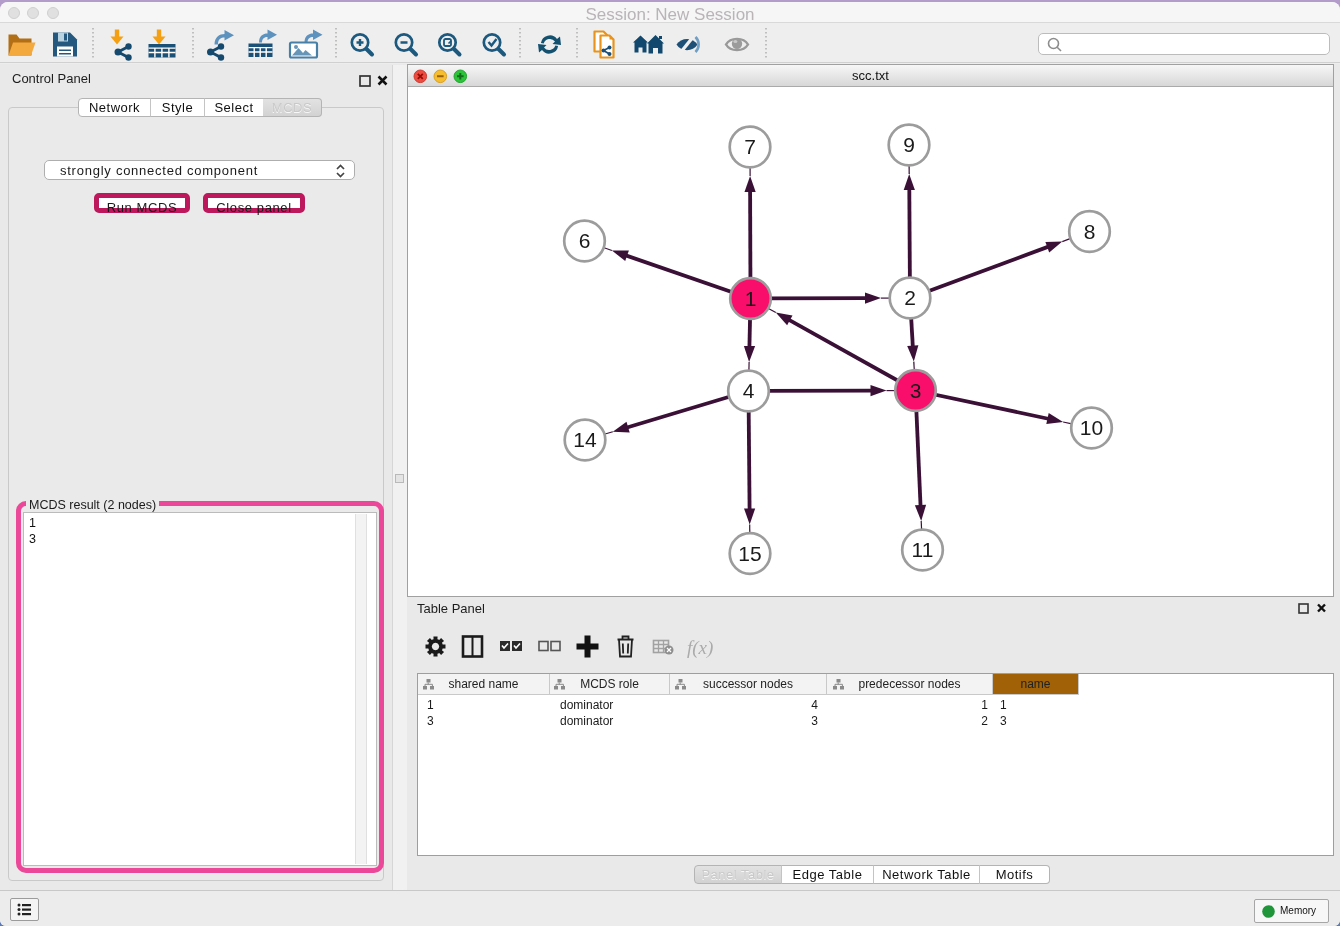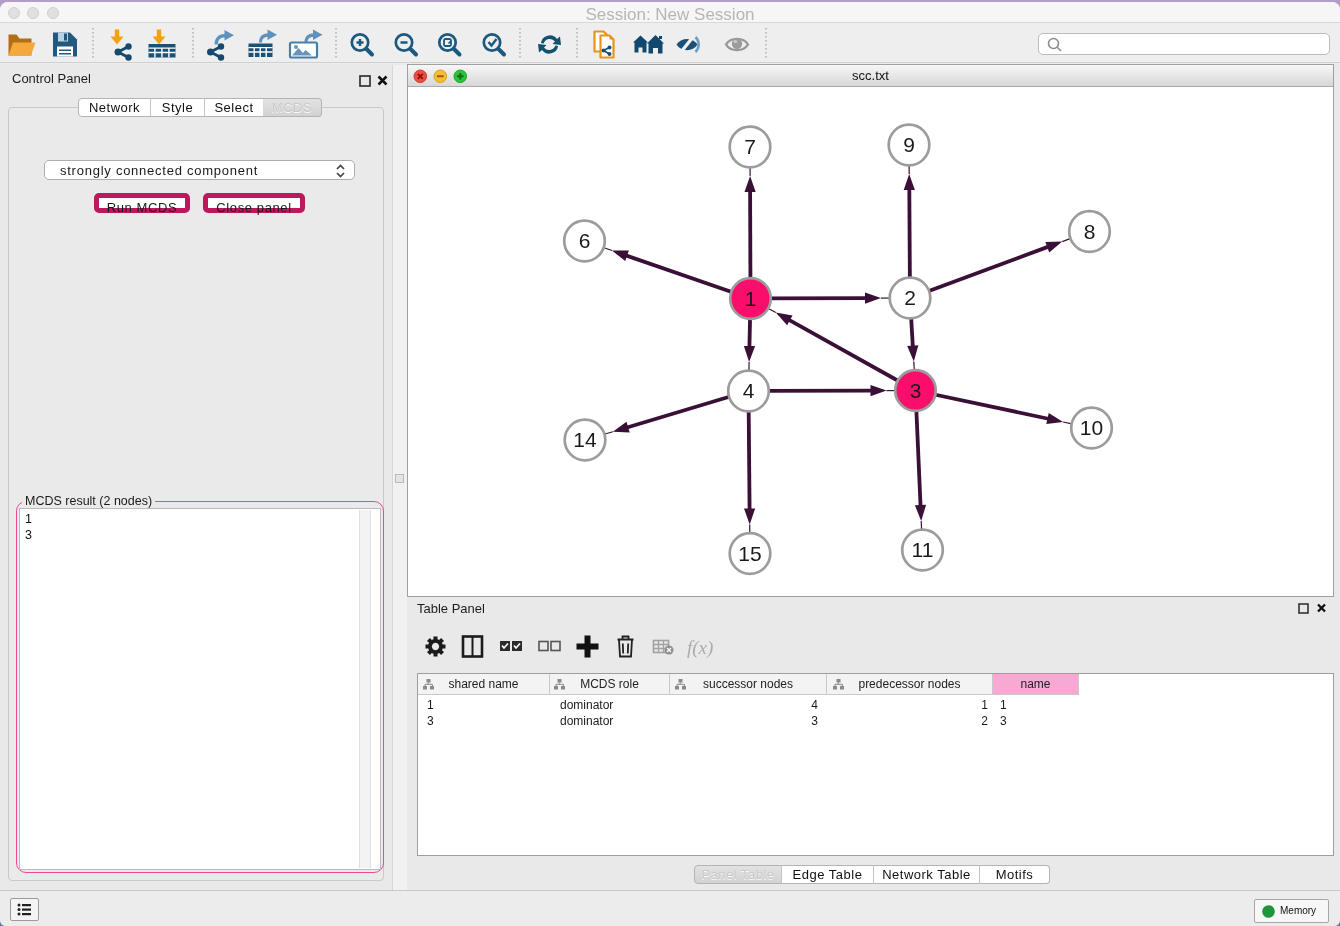--- a/index.html
+++ b/index.html
@@ -157,21 +157,21 @@
 <div class="tab" style="left:204px;top:96px;width:60px;border-left:1px solid #c4c4c4">Select</div>
 <div class="tab seltab" style="left:263px;top:96px;width:59px;border-left:none;border-radius:0 4px 4px 0">MCDS</div>
 <div class="abs" style="left:8px;top:105px;width:376px;height:774px;border:1px solid #c9c9c9;border-radius:4px;background:#eaeaea"></div>
 <div class="abs" style="left:44px;top:158px;width:311px;height:20px;background:#fff;border:1px solid #aeaeae;border-radius:5px;font-size:13px;letter-spacing:0.75px;color:#1a1a1a;line-height:19px;padding-left:15px">strongly connected component
  <svg width="11" height="14" style="position:absolute;right:8px;top:3px" viewBox="0 0 11 14">
         <path d="M2,5 L5.5,1.5 L9,5 M2,9 L5.5,12.5 L9,9" fill="none" stroke="#444" stroke-width="1.7"></path>
       </svg>
 </div>
 <div class="btn" style="left:94px;top:191px;width:96px;height:20px;line-height:19px">Run MCDS</div>
 <div class="btn" style="left:203px;top:191px;width:102px;height:20px;line-height:19px">Close panel</div>
-<div class="abs" style="left:16px;top:499px;width:368px;height:372px;border:1px solid #ec4899;border-radius:10px">
+<div class="abs" style="left:16px;top:499px;width:368px;height:372px;border:5px solid #ec4899;border-radius:10px">
  <div class="abs" style="left:5px;top:-8px;background:#eaeaea;padding:0 3px;font-size:12.5px;color:#1a1a1a">MCDS result (2 nodes)</div>
  <div class="abs" style="left:2px;top:6px;right:2px;bottom:2px;background:#fff;border:1px solid #bbb">
   <div class="abs" style="right:9px;top:1px;width:12px;bottom:1px;background:#f3f3f3;border-left:1px solid #e0e0e0;border-right:1px solid #e0e0e0"></div>
   <div style="font-size:12.5px;color:#111;padding:2px 0 0 5px;line-height:16px">1<br>3</div>
  </div>
 </div>
 <div class="abs" style="left:392px;top:63px;width:15px;height:825px;background:#f1f1f1;border-left:1px solid #d6d6d6"></div>
 <div class="abs" style="left:395px;top:472px;width:9px;height:9px;background:#e4e4e4;border:1px solid #b9b9b9"></div>
 <div class="abs" style="left:865px;top:588px;width:9px;height:7px;background:#e4e4e4;border:1px solid #b9b9b9"></div>
 <div class="abs" style="left:407px;top:62px;width:927px;height:533px;background:#fff;border:1px solid #a0a0a0;overflow:hidden">
@@ -288,21 +288,21 @@
 </g>
 <text x="270" y="25" font-size="19" font-style="italic" fill="#ababab" font-family="Liberation Serif,serif">f(x)</text>
 </svg>
 <div class="abs" style="left:417px;top:671px;width:917px;height:183px;background:#fff;border:1px solid #9e9e9e">
  <div class="abs" style="left:0;top:0;width:661px;height:21px;background:#f3f3f3;border-bottom:1px solid #c9c9c9"></div>
 </div>
 <div class="hcell" style="left:418px;top:672px;width:132px;background:#f3f3f3">shared name</div>
 <div class="hcell" style="left:550px;top:672px;width:120px;background:#f3f3f3">MCDS role</div>
 <div class="hcell" style="left:670px;top:672px;width:157px;background:#f3f3f3">successor nodes</div>
 <div class="hcell" style="left:827px;top:672px;width:166px;background:#f3f3f3">predecessor nodes</div>
-<div class="hcell" style="left:993px;top:672px;width:86px;background:#f9a8d4">name</div>
+<div class="hcell" style="left:993px;top:672px;width:86px;background:#a16207">name</div>
 <svg class="abs" style="left:423px;top:677px" width="430" height="12" viewBox="0 0 430 12">
  <g fill="#8a8a8a">
         <g id="oi">
           <rect x="3.5" y="0" width="4" height="3.5"></rect>
           <rect x="0" y="7" width="4" height="3.5"></rect>
           <rect x="7" y="7" width="4" height="3.5"></rect>
           <path d="M5.2,3.5 v2 M2,7 v-1.7 h7.4 V7" stroke="#8a8a8a" fill="none" stroke-width="1"></path>
         </g>
  <use href="#oi" x="131"></use>
         <use href="#oi" x="252"></use>

